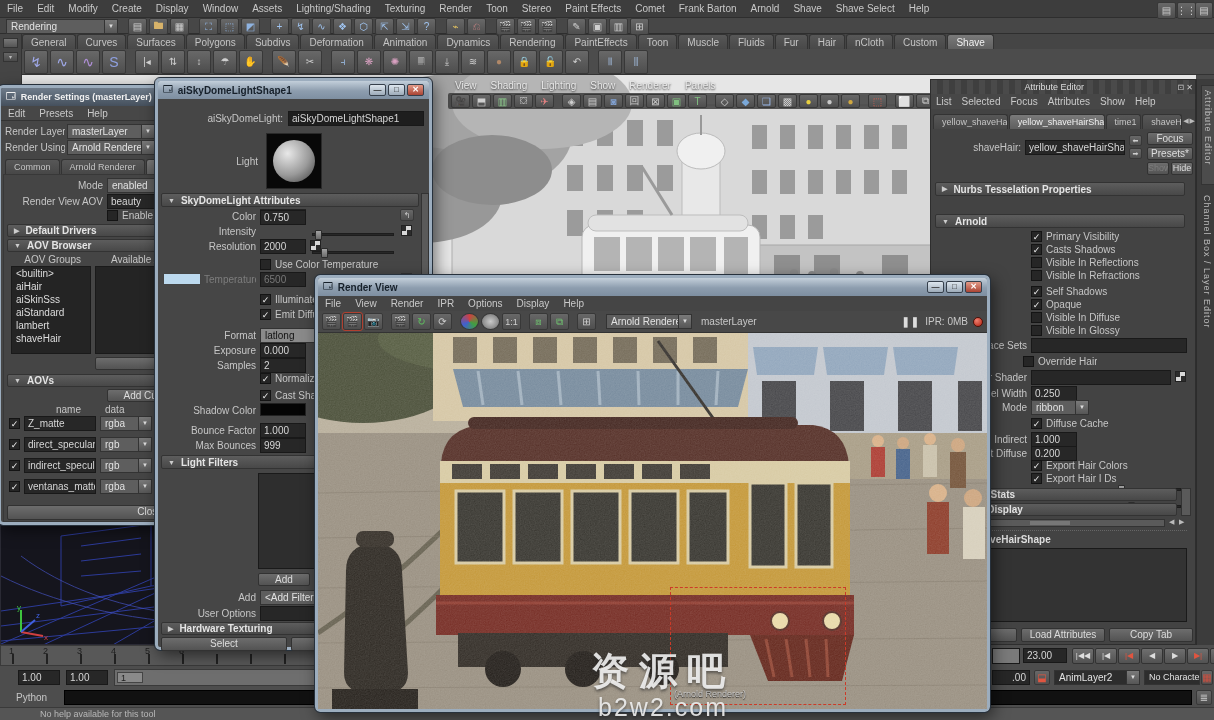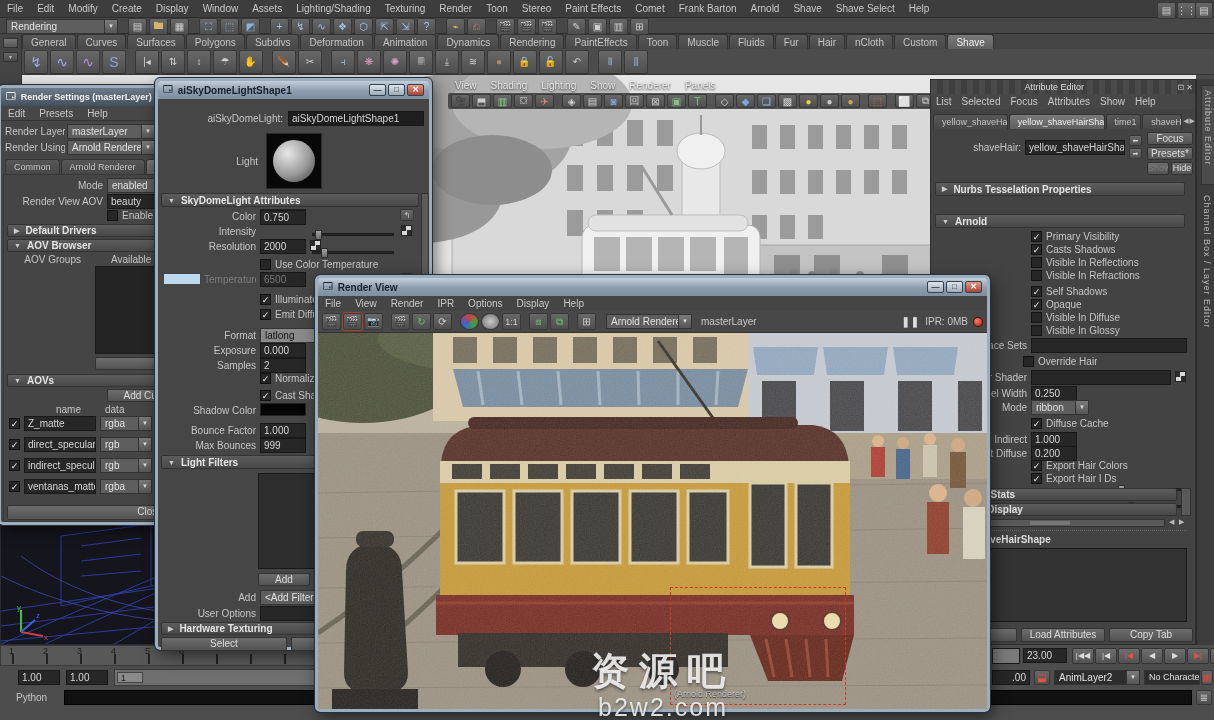--- a/index.html
+++ b/index.html
@@ -404,20 +404,23 @@
   </div>
   <div class="dd abs" style="left:1144px;top:670px;width:56px">
     <span class="val" style="background:#2d2d2d;font-size:9px">No Character Set</span>
   </div>
   <span class="ic abs" style="left:1201px;top:670px;width:12px;height:15px;color:#d05040">▦</span>
 
   <span class="abs lbl" style="left:16px;top:692px;width:42px;text-align:left">Python</span>
   <div class="abs" style="left:64px;top:690px;width:1128px;height:15px;background:#111;border:1px solid #000"></div>
   <span class="ic abs" style="left:1196px;top:690px;width:16px;height:15px">≣</span>
 
+  <div class="abs" style="left:0;top:707px;width:1214px;height:13px;background:#555;border-top:1px solid #3a3a3a">
+    <span style="margin-left:40px;color:#b8b8b8;font-size:9px">No help available for this tool</span>
+  </div>
 
   <div class="abs" style="left:930px;top:79px;width:266px;height:566px;background:#434343;border:1px solid #2e2e2e;z-index:4">
     <div style="height:14px;background:repeating-linear-gradient(90deg,#4a4a4a 0 6px,#3f3f3f 6px 12px);display:flex;align-items:center">
       <span style="margin:0 auto;font-size:9px;color:#ddd">Attribute Editor</span>
       <span style="font-size:8px;margin-right:2px;color:#ccc">⊡</span>
       <span style="font-size:8px;margin-right:2px;color:#ccc">✕</span>
     </div>
     <div class="mrow" style="height:15px;background:#474747">
       <span class="mi" style="padding:1px 5px">List</span>
       <span class="mi" style="padding:1px 5px">Selected</span>
@@ -592,20 +595,28 @@
     <div class="sec abs" style="left:6px;top:136px;width:286px;height:13px">
         <span class="arr"></span>
         <span>Default Drivers</span>
       </div>
     <div class="sec open abs" style="left:6px;top:151px;width:286px;height:13px">
         <span class="arr"></span>
         <span>AOV Browser</span>
       </div>
     <span class="abs lbl" style="left:20px;top:166px;width:60px">AOV Groups</span>
     <span class="abs lbl" style="left:110px;top:166px;width:80px;text-align:left">Available AO</span>
+    <div class="abs listbox" style="left:10px;top:178px;width:80px;height:88px">
+      <div class="mi" style="padding:1px 4px;color:#ddd">&lt;builtin&gt;</div>
+      <div class="mi" style="padding:1px 4px;color:#ddd">aiHair</div>
+      <div class="mi" style="padding:1px 4px;color:#ddd">aiSkinSss</div>
+      <div class="mi" style="padding:1px 4px;color:#ddd">aiStandard</div>
+      <div class="mi" style="padding:1px 4px;color:#ddd">lambert</div>
+      <div class="mi" style="padding:1px 4px;color:#ddd">shaveHair</div>
+    </div>
     <div class="abs listbox" style="left:94px;top:178px;width:196px;height:88px"></div>
     <div class="abs btn" style="left:94px;top:269px;width:196px;height:13px">&gt;&gt;</div>
     <div class="sec open abs" style="left:6px;top:286px;width:286px;height:13px">
         <span class="arr"></span>
         <span>AOVs</span>
       </div>
     <div class="abs btn" style="left:106px;top:301px;width:88px;height:13px">Add Custom</div>
     <span class="abs lbl" style="left:40px;top:316px;width:40px">name</span>
     <span class="abs lbl" style="left:104px;top:316px;width:40px;text-align:left">data</span>
     <div class="row" style="left:8px;top:328px">

